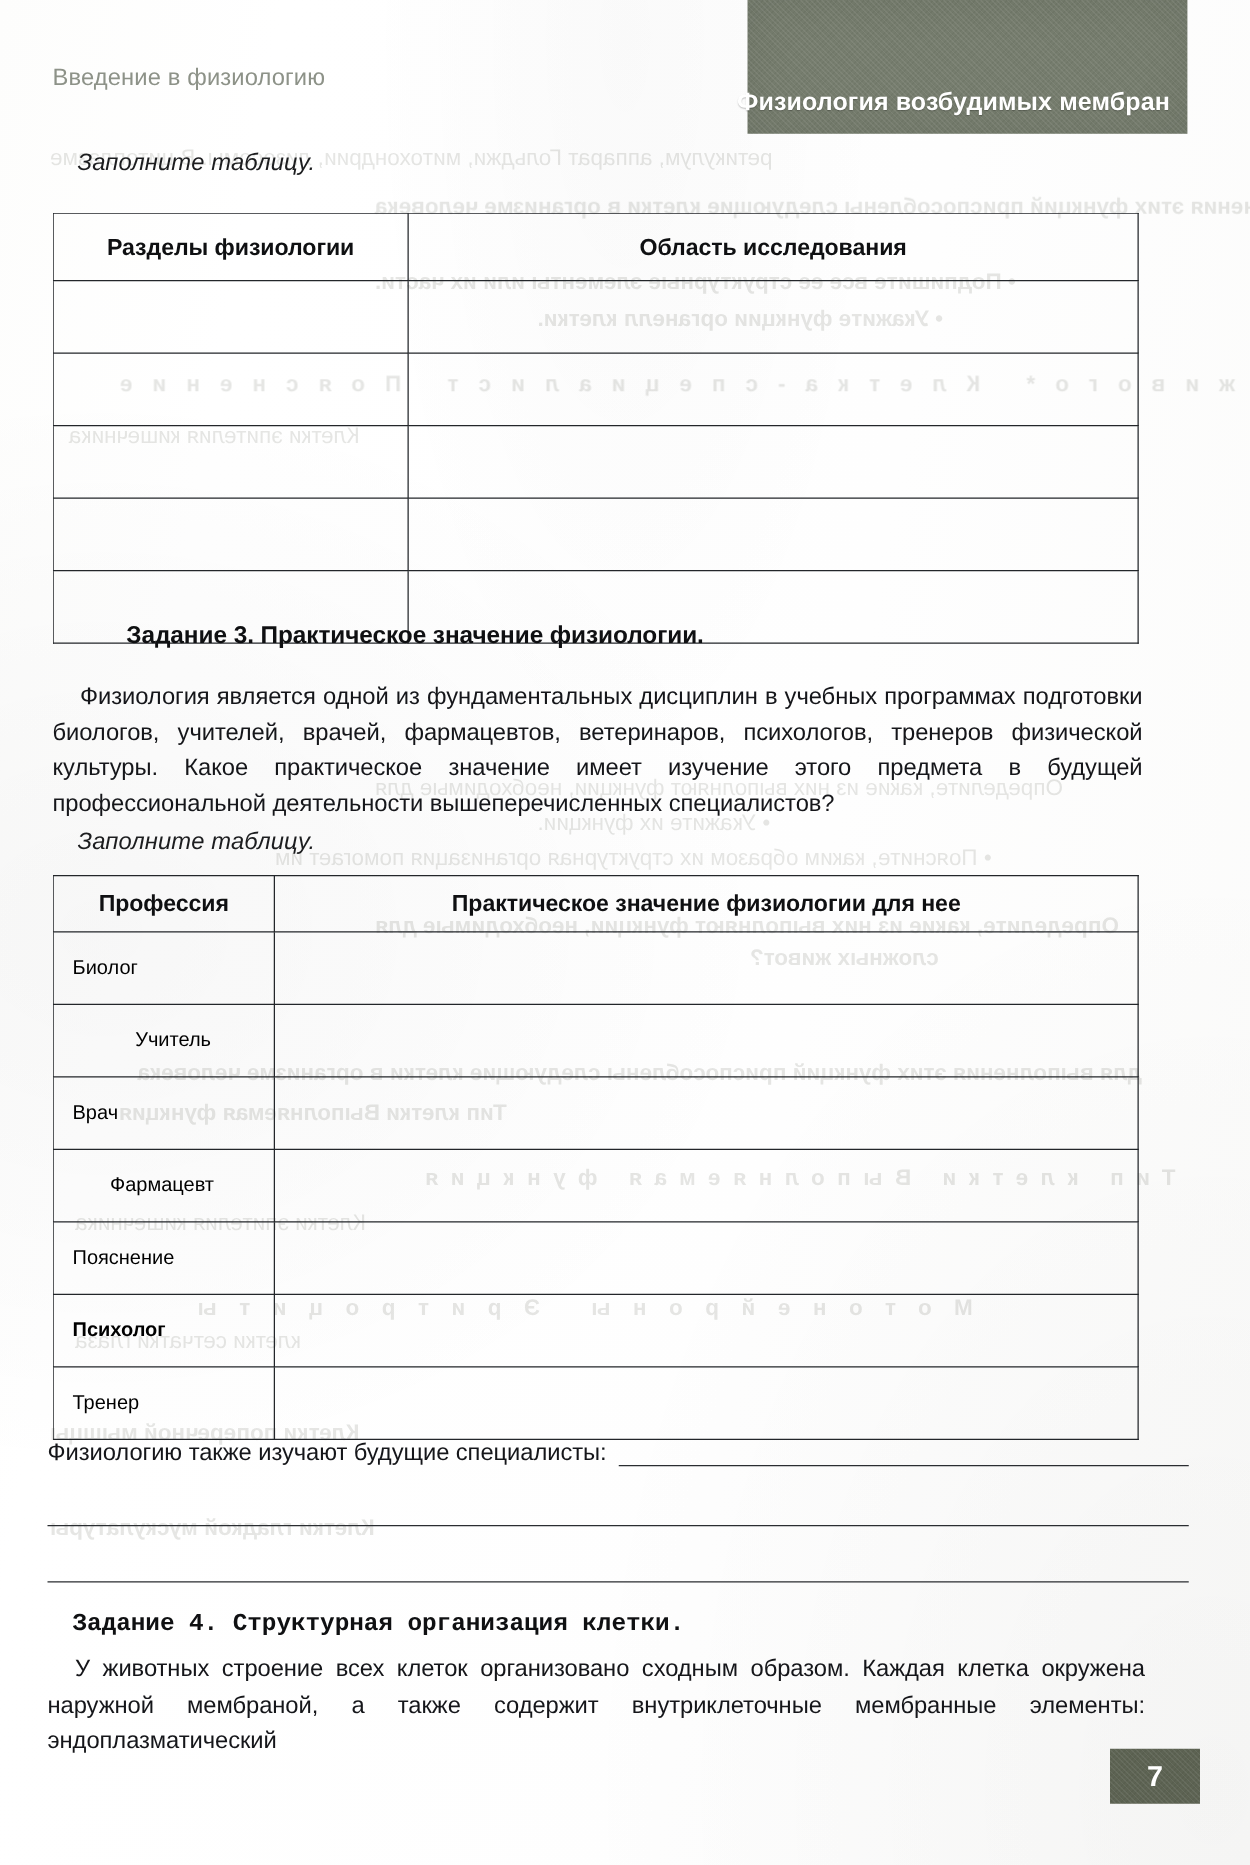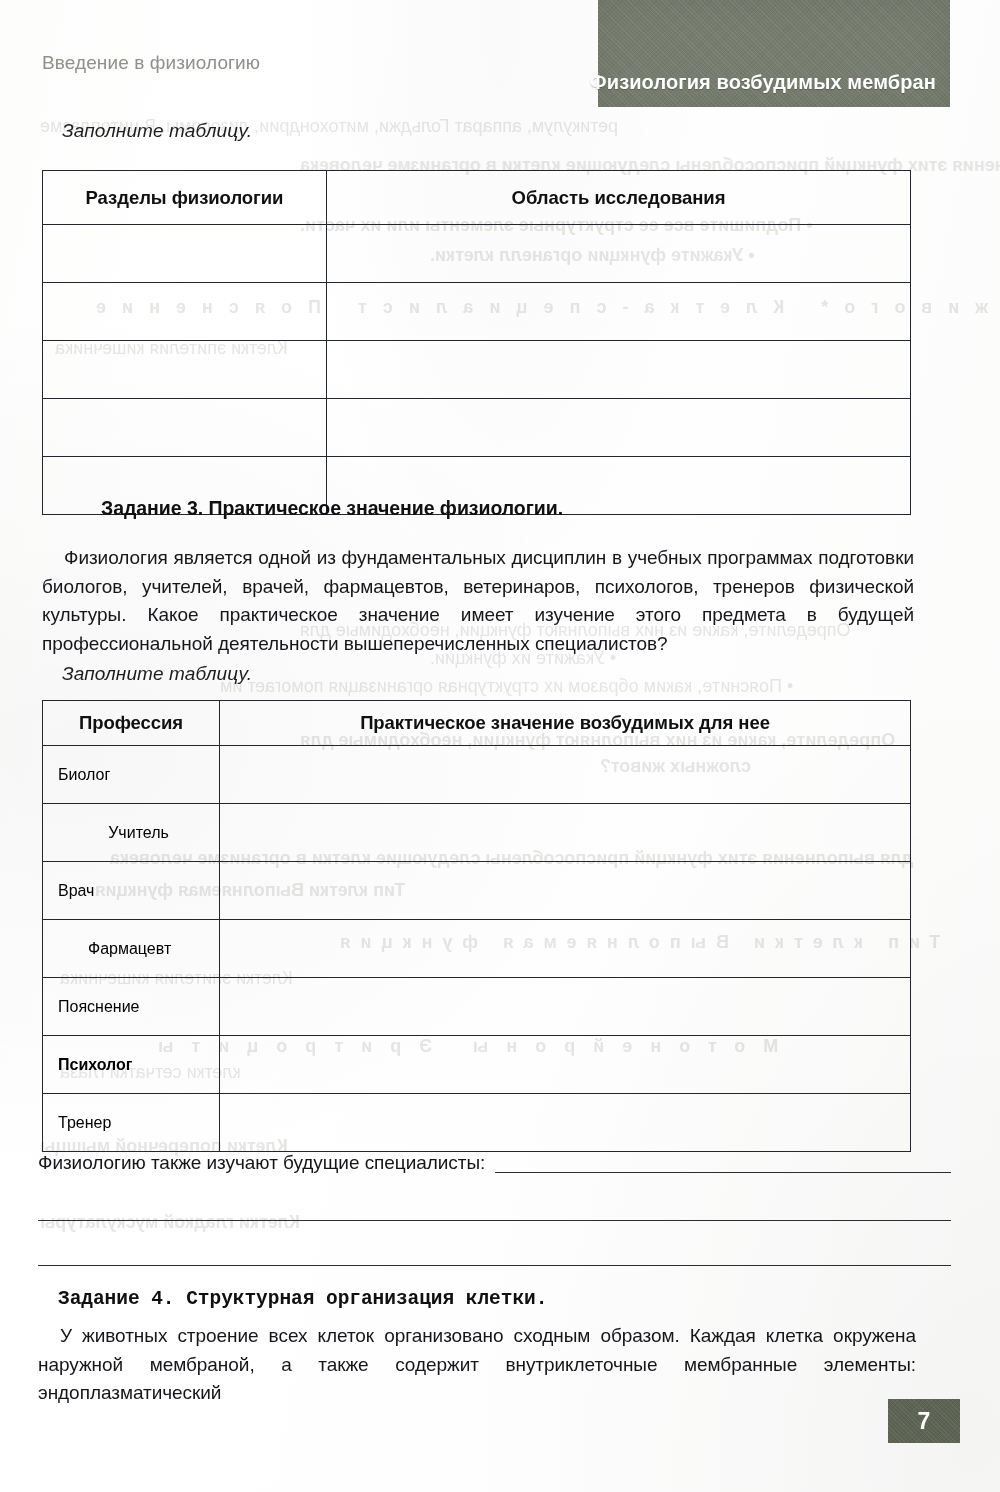--- a/index.html
+++ b/index.html
@@ -279,21 +279,21 @@
   <div class="instr" style="left:62px; top:663px;">Заполните таблицу.</div>
 
   <table class="tbl" style="left:42px; top:700px; width:868px;">
     <colgroup>
         <col style="width:177px">
         <col style="width:691px">
       </colgroup>
     <thead>
       <tr>
         <th style="height:44px;">Профессия</th>
-        <th style="height:44px;">Практическое значение возбудимых для нее</th>
+        <th style="height:44px;">Практическое значение физиологии для нее</th>
       </tr>
     </thead>
     <tbody>
       <tr>
           <td class="lbl" style="height:57px;">Биолог</td>
           <td class="blank"></td>
         </tr>
       <tr>
           <td class="lbl" style="height:57px;text-align:center;">Учитель</td>
           <td class="blank"></td>

